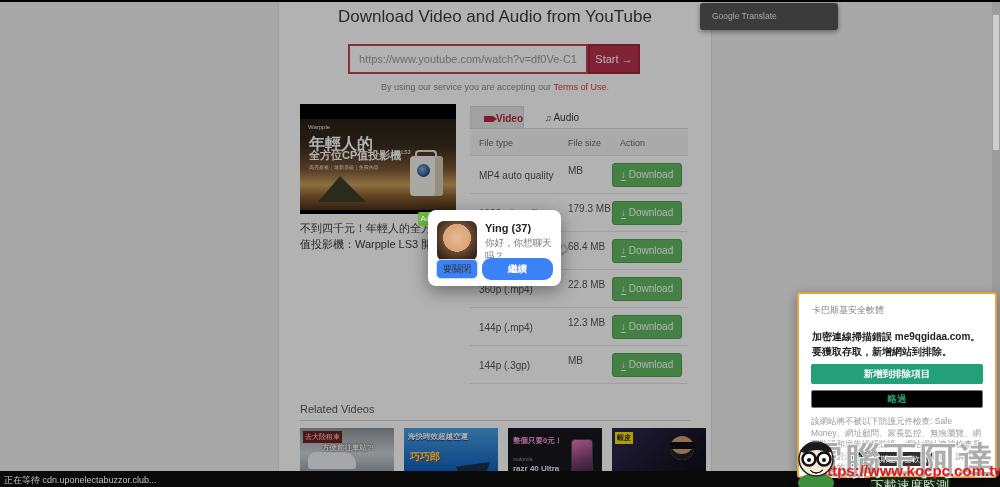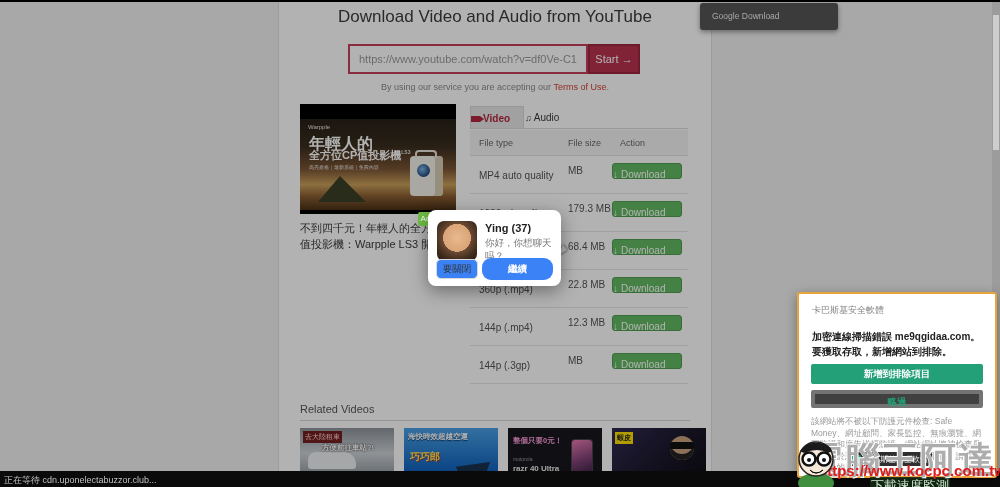--- a/index.html
+++ b/index.html
@@ -38,39 +38,39 @@
   .projector { position:absolute; right:13px; bottom:14px; width:33px; height:40px; background:#f4f1ea;
      border-radius:4px; box-shadow:inset -8px 0 0 #d8cdb4; }
   .projector .handle { position:absolute; left:5px; top:-6px; width:22px; height:8px;
      border:2px solid #e8e4da; border-bottom:none; border-radius:4px 4px 0 0; }
   .projector .lens { position:absolute; left:7px; top:8px; width:13px; height:13px; border-radius:50%;
      background:radial-gradient(circle at 40% 40%, #7fb7e8 0%, #23477e 70%); }
   .video-title { left:300px; top:220px; width:164px; font-size:11px; line-height:16px; color:#3a3a3a; }
 
   
   .tabs { left:470px; top:106px; width:218px; height:23px; border-bottom:1px solid #d8d8d8; }
-  .tab { position:absolute; top:0; height:23px; width:54px; font-size:10px; line-height:23px; text-align:left; cursor:pointer; }
+  .tab { position:absolute; top:0; height:23px; width:54px; font-size:10px; line-height:23px; text-align:right; cursor:pointer; }
   .tab-video { left:0; background:#e7e7e7; border:1px solid #d8d8d8; color:#b3273f; font-weight:bold; }
   .tab-audio { left:55px; color:#3c3c3c; }
   .cam-icon { display:inline-block; width:9px; height:6px; background:#b3273f; position:relative; margin-right:3px; }
   .cam-icon:after { content:""; position:absolute; right:-4px; top:0; border-top:3px solid transparent;
      border-bottom:3px solid transparent; border-left:4px solid #b3273f; }
   .note-icon { font-size:9px; margin-right:2px; }
 
   .thead { left:470px; top:130px; width:218px; height:26px; background:#f4f4f4;
            border-bottom:1px solid #e2e2e2; }
   .thead span { position:absolute; top:8px; font-size:9px; color:#666; }
   .th-type { left:9px; } .th-size { left:98px; } .th-action { left:150px; }
 
   .trow { left:470px; width:218px; height:38px; border-bottom:1px solid #e6e6e6; }
   .trow .ftype { position:absolute; left:9px; top:14px; font-size:10px; color:#555; }
   .trow .fsize { position:absolute; left:98px; top:9px; width:46px; font-size:10px; color:#555; line-height:12px; }
-  .dl-btn { position:absolute; left:142px; top:7px; width:70px; height:16px; background:#63b963;
+  .dl-btn { position:absolute; left:142px; top:7px; width:70px; height:24px; background:#63b963;
             border:1px solid #4f9c4f; border-radius:3px; color:#fff; font-size:10px;
-            text-align:left; line-height:22px; cursor:pointer; }
+            text-align:center; line-height:22px; cursor:pointer; }
   .dl-ico { display:inline-block; font-size:10px; margin-right:3px; border-bottom:1px solid #fff; line-height:10px; }
 
   
   .cursor { left:561px; top:245px; z-index:40; width:0; height:0;
      border-left:6px solid #fff; border-top:4px solid transparent; border-bottom:7px solid transparent;
      filter:drop-shadow(0 0 1px #000); transform:rotate(18deg); }
 
   
   .related-h { left:300px; top:403px; font-size:11px; color:#555; }
   .related-line { left:300px; top:420px; width:390px; height:1px; background:#d7d7d7; }
@@ -124,22 +124,22 @@
   .gt-tip span { position:absolute; left:12px; top:8px; font-size:8.5px; color:#a9a9a9; }
 
   
   .kasp { left:797px; top:292px; width:200px; height:186px; background:#fff; border:2px solid #e8a33d;
           border-radius:3px; box-shadow:0 3px 12px rgba(0,0,0,.35); z-index:100; }
   .kasp .ktitle { position:absolute; left:13px; top:10px; font-size:9px; color:#808080; }
   .kasp .kbold { position:absolute; left:13px; top:36px; width:176px; font-size:10px; font-weight:bold; color:#222; }
   .kasp .kline2 { position:absolute; left:13px; top:51px; width:176px; font-size:10px; font-weight:bold; color:#222; }
   .kasp .kbtn-add { position:absolute; left:12px; top:70px; width:172px; height:20px; background:#23a078;
      border-radius:2px; color:#fff; font-size:9.5px; text-align:center; line-height:20px; font-weight:bold; cursor:pointer; }
-  .kasp .kbtn-skip { position:absolute; left:12px; top:96px; width:172px; height:18px; background:#404040;
-     border:4px solid #737373; border-radius:2px; color:#23a078; font-size:9.5px; text-align:center; line-height:16px; font-weight:bold; cursor:pointer; }
+  .kasp .kbtn-skip { position:absolute; left:12px; top:96px; width:172px; height:18px; background:#000000;
+     border:1px solid #737373; border-radius:2px; color:#23a078; font-size:9.5px; text-align:center; line-height:16px; font-weight:bold; cursor:pointer; }
   .kasp .kpara { position:absolute; left:12px; top:122px; width:176px; font-size:8.5px; line-height:11.5px; color:#999; }
 
   
   .statusbar { left:0; top:471px; width:1000px; height:16px; background:#0a0a0a; z-index:60; }
   .statusbar span { position:absolute; left:4px; top:3px; font-size:9px; color:#c2c2c2; }
 
   
   .scroll-track { left:992px; top:2px; width:8px; height:469px; background:#9c9c9c; z-index:55; }
   .scroll-thumb { position:absolute; left:1px; top:13px; width:6px; height:135px; background:#cdcdcd; }
 
@@ -264,21 +264,21 @@
 <div class="abs ad-badge">Ad</div>
 <div class="abs popup">
   <div class="avatar"></div>
   <div class="pname">Ying (37)</div>
   <div class="pmsg">你好，你想聊天吗？</div>
   <div class="btn-close">要關閉</div>
   <div class="btn-cont">繼續</div>
 </div>
 
 <div class="abs gt-tip">
-  <span>Google Download</span>
+  <span>Google Translate</span>
 </div>
 
 <div class="abs kasp">
   <div class="ktitle">卡巴斯基安全軟體</div>
   <div class="kbold">加密連線掃描錯誤 me9qgidaa.com。</div>
   <div class="kline2">要獲取存取，新增網站到排除。</div>
   <div class="kbtn-add">新增到排除項目</div>
   <div class="kbtn-skip">略過</div>
   <div class="kpara">該網站將不被以下防護元件檢查: Safe Money、網址顧問、家長監控、無痕瀏覽、網頁防護和廣告橫幅防護。網站網址將被檢查是否存在於惡意物件資料庫中。要取得，請重新啟動您的應用程式</div>
 </div>

